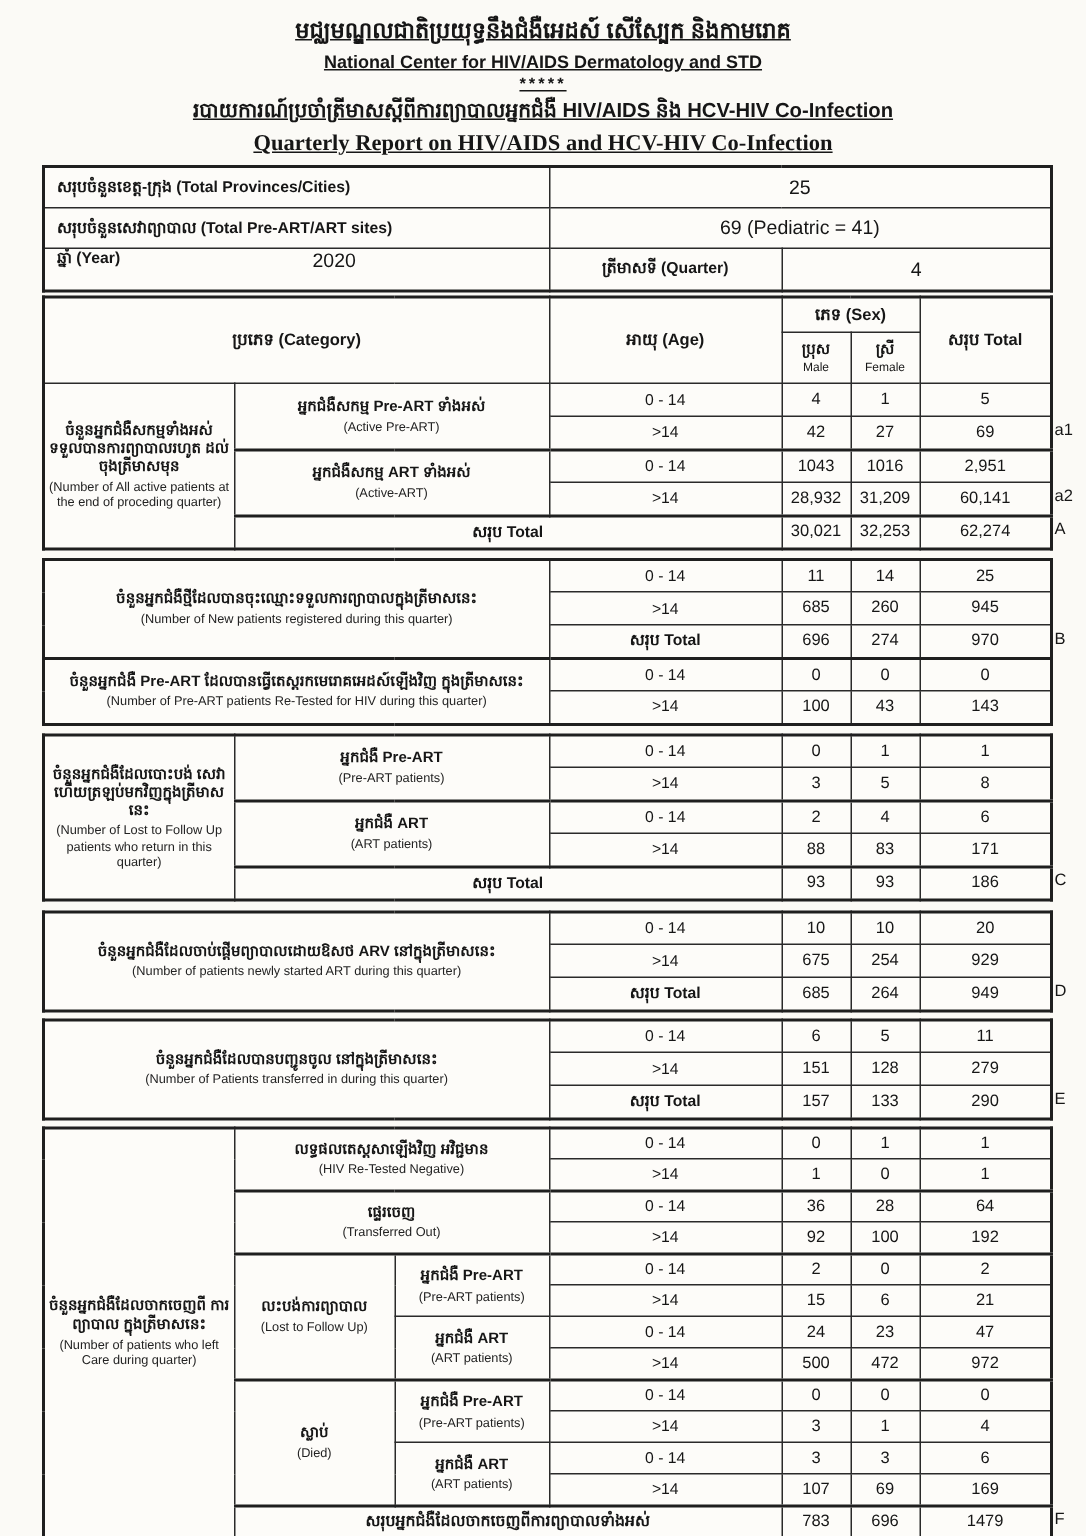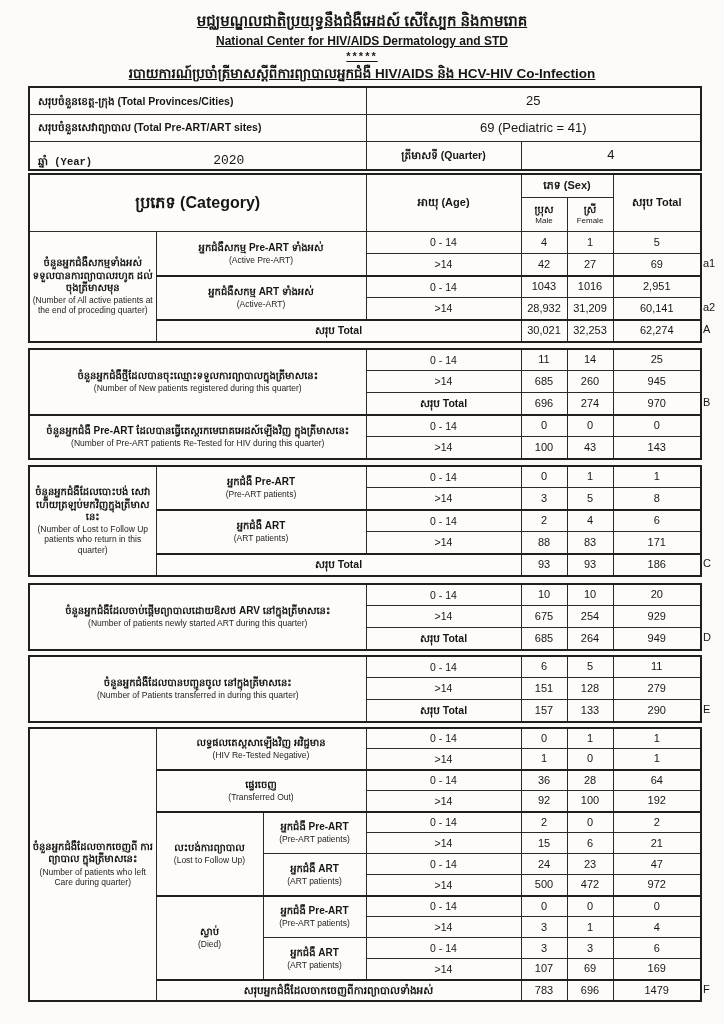--- a/index.html
+++ b/index.html
@@ -20,29 +20,29 @@
   .section{position:relative;}
   .gap2{height:2px;} .gap4{height:4px;} .gap5{height:5px;} .gap6{height:6px;}
   
   col.c1{width:127px;} col.c2{width:107px;} col.c3{width:103px;}
   col.cage{width:155px;} col.cm{width:46px;} col.cf{width:46px;} col.ct{width:88px;}
   col.ilab{width:337px;} col.iq{width:155px;} col.iv{width:180px;}
   
   .info tr{height:27px;}
   .info td.lab{text-align:left;padding-left:8px;font-size:10.5px;font-weight:bold;}
   .info td.val{font-size:13px;}
-  .yearcell{display:flex;align-items:flex-end;height:27px;border:none;font-family:Liberation Mono, monospace;}
+  .yearcell{display:flex;align-items:flex-start;height:27px;border:none;}
   td.flexhost{padding:0;}
   .yl{padding-left:8px;font-size:10.5px;font-weight:bold;}
   .yv{flex:1;text-align:center;font-size:13px;font-weight:normal;}
   
   .t1 tr,.tb tr,.tc tr,.td2 tr,.te tr{height:22px;}
   .tf tr{height:21px;}
   tr.h1{height:24px;} tr.h2{height:34px;}
-  .cat{font-size:16px;font-weight:bold;}
+  .cat{font-size:11px;font-weight:bold;}
   .hdrc{font-size:11px;font-weight:bold;}
   .kh{display:block;font-weight:bold;font-size:10px;}
   .en{display:block;font-size:8.5px;font-weight:normal;margin-top:1px;color:#222;}
   .kh-s{display:block;font-weight:bold;font-size:10px;}
   .en-s{display:block;font-size:8px;font-weight:normal;}
   .num{font-size:11px;}
   .agev{font-size:10.5px;}
   .totlab{font-weight:bold;font-size:10.5px;}
   .sep td{border-top:2px solid #1f1f1f;}
   .mark{position:absolute;left:703px;font-size:11px;width:24px;text-align:left;color:#161616;}
@@ -50,20 +50,21 @@
 </head>
 <body>
 
 <div class="page">
 
   <div class="titles">
     <div class="t-kh1">មជ្ឈមណ្ឌលជាតិប្រយុទ្ធនឹងជំងឺអេដស៍ សើស្បែក និងកាមរោគ</div>
     <div class="t-en1">National Center for HIV/AIDS Dermatology and STD</div>
     <div class="t-stars">*****</div>
     <div class="t-kh2">របាយការណ៍ប្រចាំត្រីមាសស្តីពីការព្យាបាលអ្នកជំងឺ HIV/AIDS និង HCV-HIV Co-Infection</div>
+    <div class="t-en2">Quarterly Report on HIV/AIDS and HCV-HIV Co-Infection</div>
   </div>
 
   <div class="gap5"></div>
 
   <table class="info">
     <colgroup>
         <col class="ilab">
         <col class="iq">
         <col class="iv">
       </colgroup>

